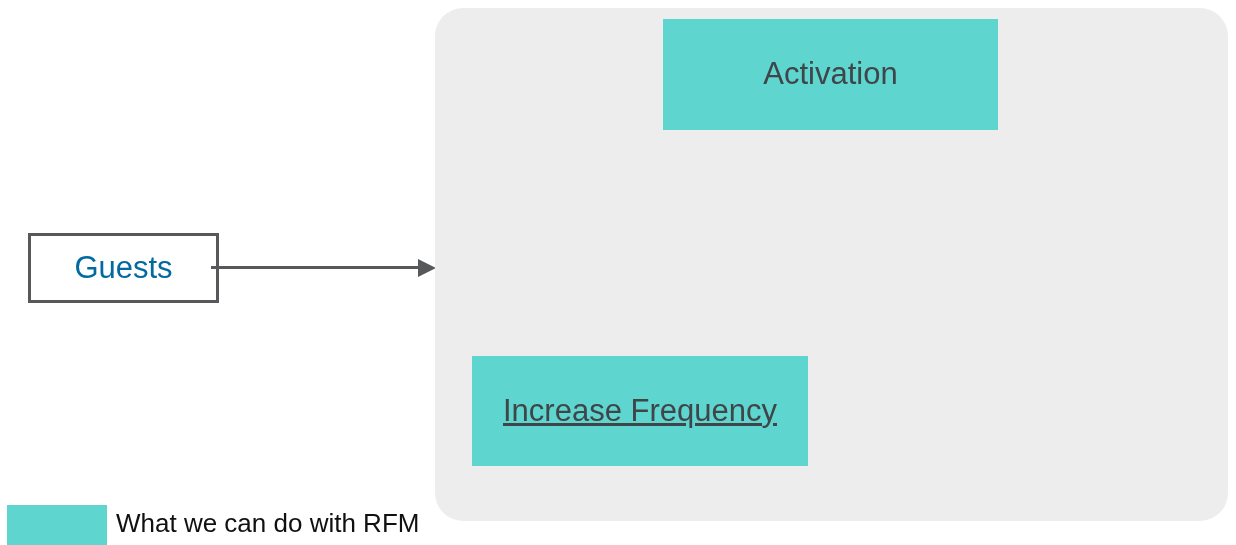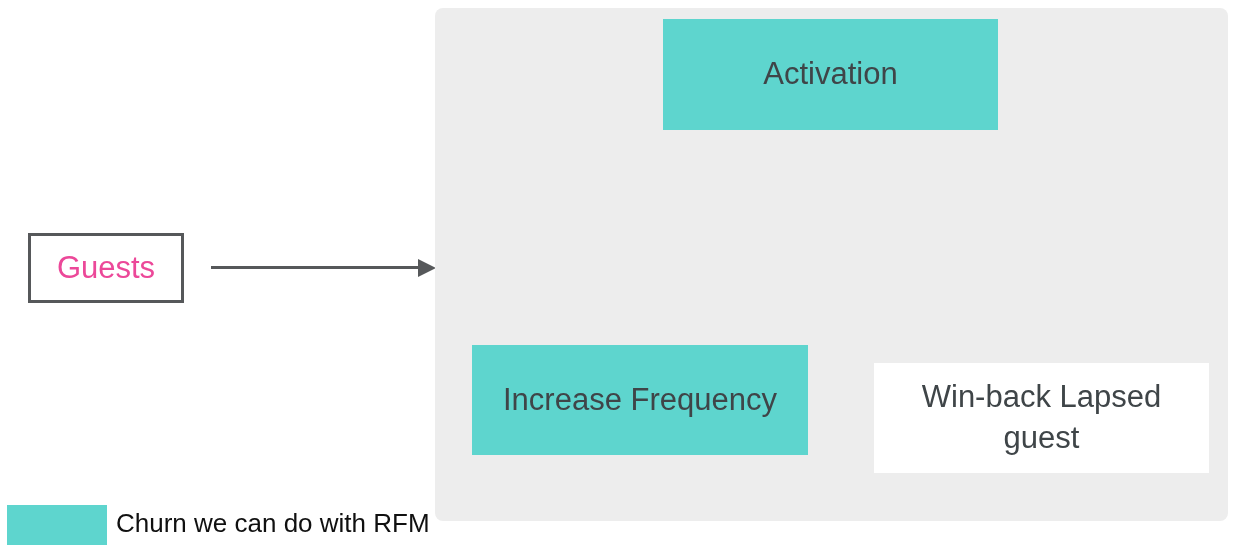--- a/index.html
+++ b/index.html
@@ -11,25 +11,25 @@
   .canvas {
     position: relative;
     width: 1236px; height: 545px;
     background: #ffffff;
     overflow: hidden;
   }
   
   .guests-box {
     position: absolute;
     left: 28px; top: 233px;
-    width: 156px; height: 70px;
+    width: 191px; height: 70px;
     background: #ffffff;
     border: 3px solid #56585a;
     display: flex; align-items: center; justify-content: center;
-    font-size: 31px; color: #ec4899;
+    font-size: 31px; color: #0369a1;
   }
   
   .arrow-line {
     position: absolute;
     left: 211px; top: 266px;
     width: 209px; height: 3px;
     background: #56585a;
   }
   .arrow-head {
     position: absolute;
@@ -38,36 +38,36 @@
     border-top: 9px solid transparent;
     border-bottom: 9px solid transparent;
     border-left: 18px solid #56585a;
   }
   
   .rfm-panel {
     position: absolute;
     left: 435px; top: 8px;
     width: 793px; height: 513px;
     background: #ededed;
-    border-radius: 8px;
+    border-radius: 28px;
   }
   .action-box {
     position: absolute;
     display: flex; align-items: center; justify-content: center;
     text-align: center;
     font-size: 31px; line-height: 1.32;
     color: #3f4548;
     padding: 0 14px;
   }
   .teal { background: #5ed5ce; }
   .white { background: #ffffff; }
   .box-activation { left: 228px; top: 11px;  width: 335px; height: 111px; }
   .box-churn      { left: 37px;  top: 178px; width: 336px; height: 111px; }
   .box-upselling  { left: 439px; top: 178px; width: 335px; height: 112px; }
-  .box-increase   { left: 37px;  top: 337px; width: 336px; height: 110px; }
+  .box-increase   { left: 37px;  top: 348px; width: 336px; height: 110px; text-decoration: underline; }
   .box-winback    { left: 439px; top: 355px; width: 335px; height: 110px; }
   
   .legend {
     position: absolute;
     left: 7px; top: 505px;
     display: flex; align-items: center;
   }
   .legend-swatch {
     width: 100px; height: 40px;
     background: #5ed5ce;
@@ -98,24 +98,21 @@
     <div class="action-box teal box-activation">
       <span>Activation</span>
     </div>
 
 
 
     <div class="action-box teal box-increase">
       <span>Increase Frequency</span>
     </div>
 
-    <div class="action-box white box-winback">
-      <span>Win-back Lapsed guest</span>
-    </div>
 
   </div>
 
   <div class="legend">
     <div class="legend-swatch"></div>
-    <span class="legend-label">Churn we can do with RFM</span>
+    <span class="legend-label">What we can do with RFM</span>
   </div>
 
 </div>
 
 </body></html>

